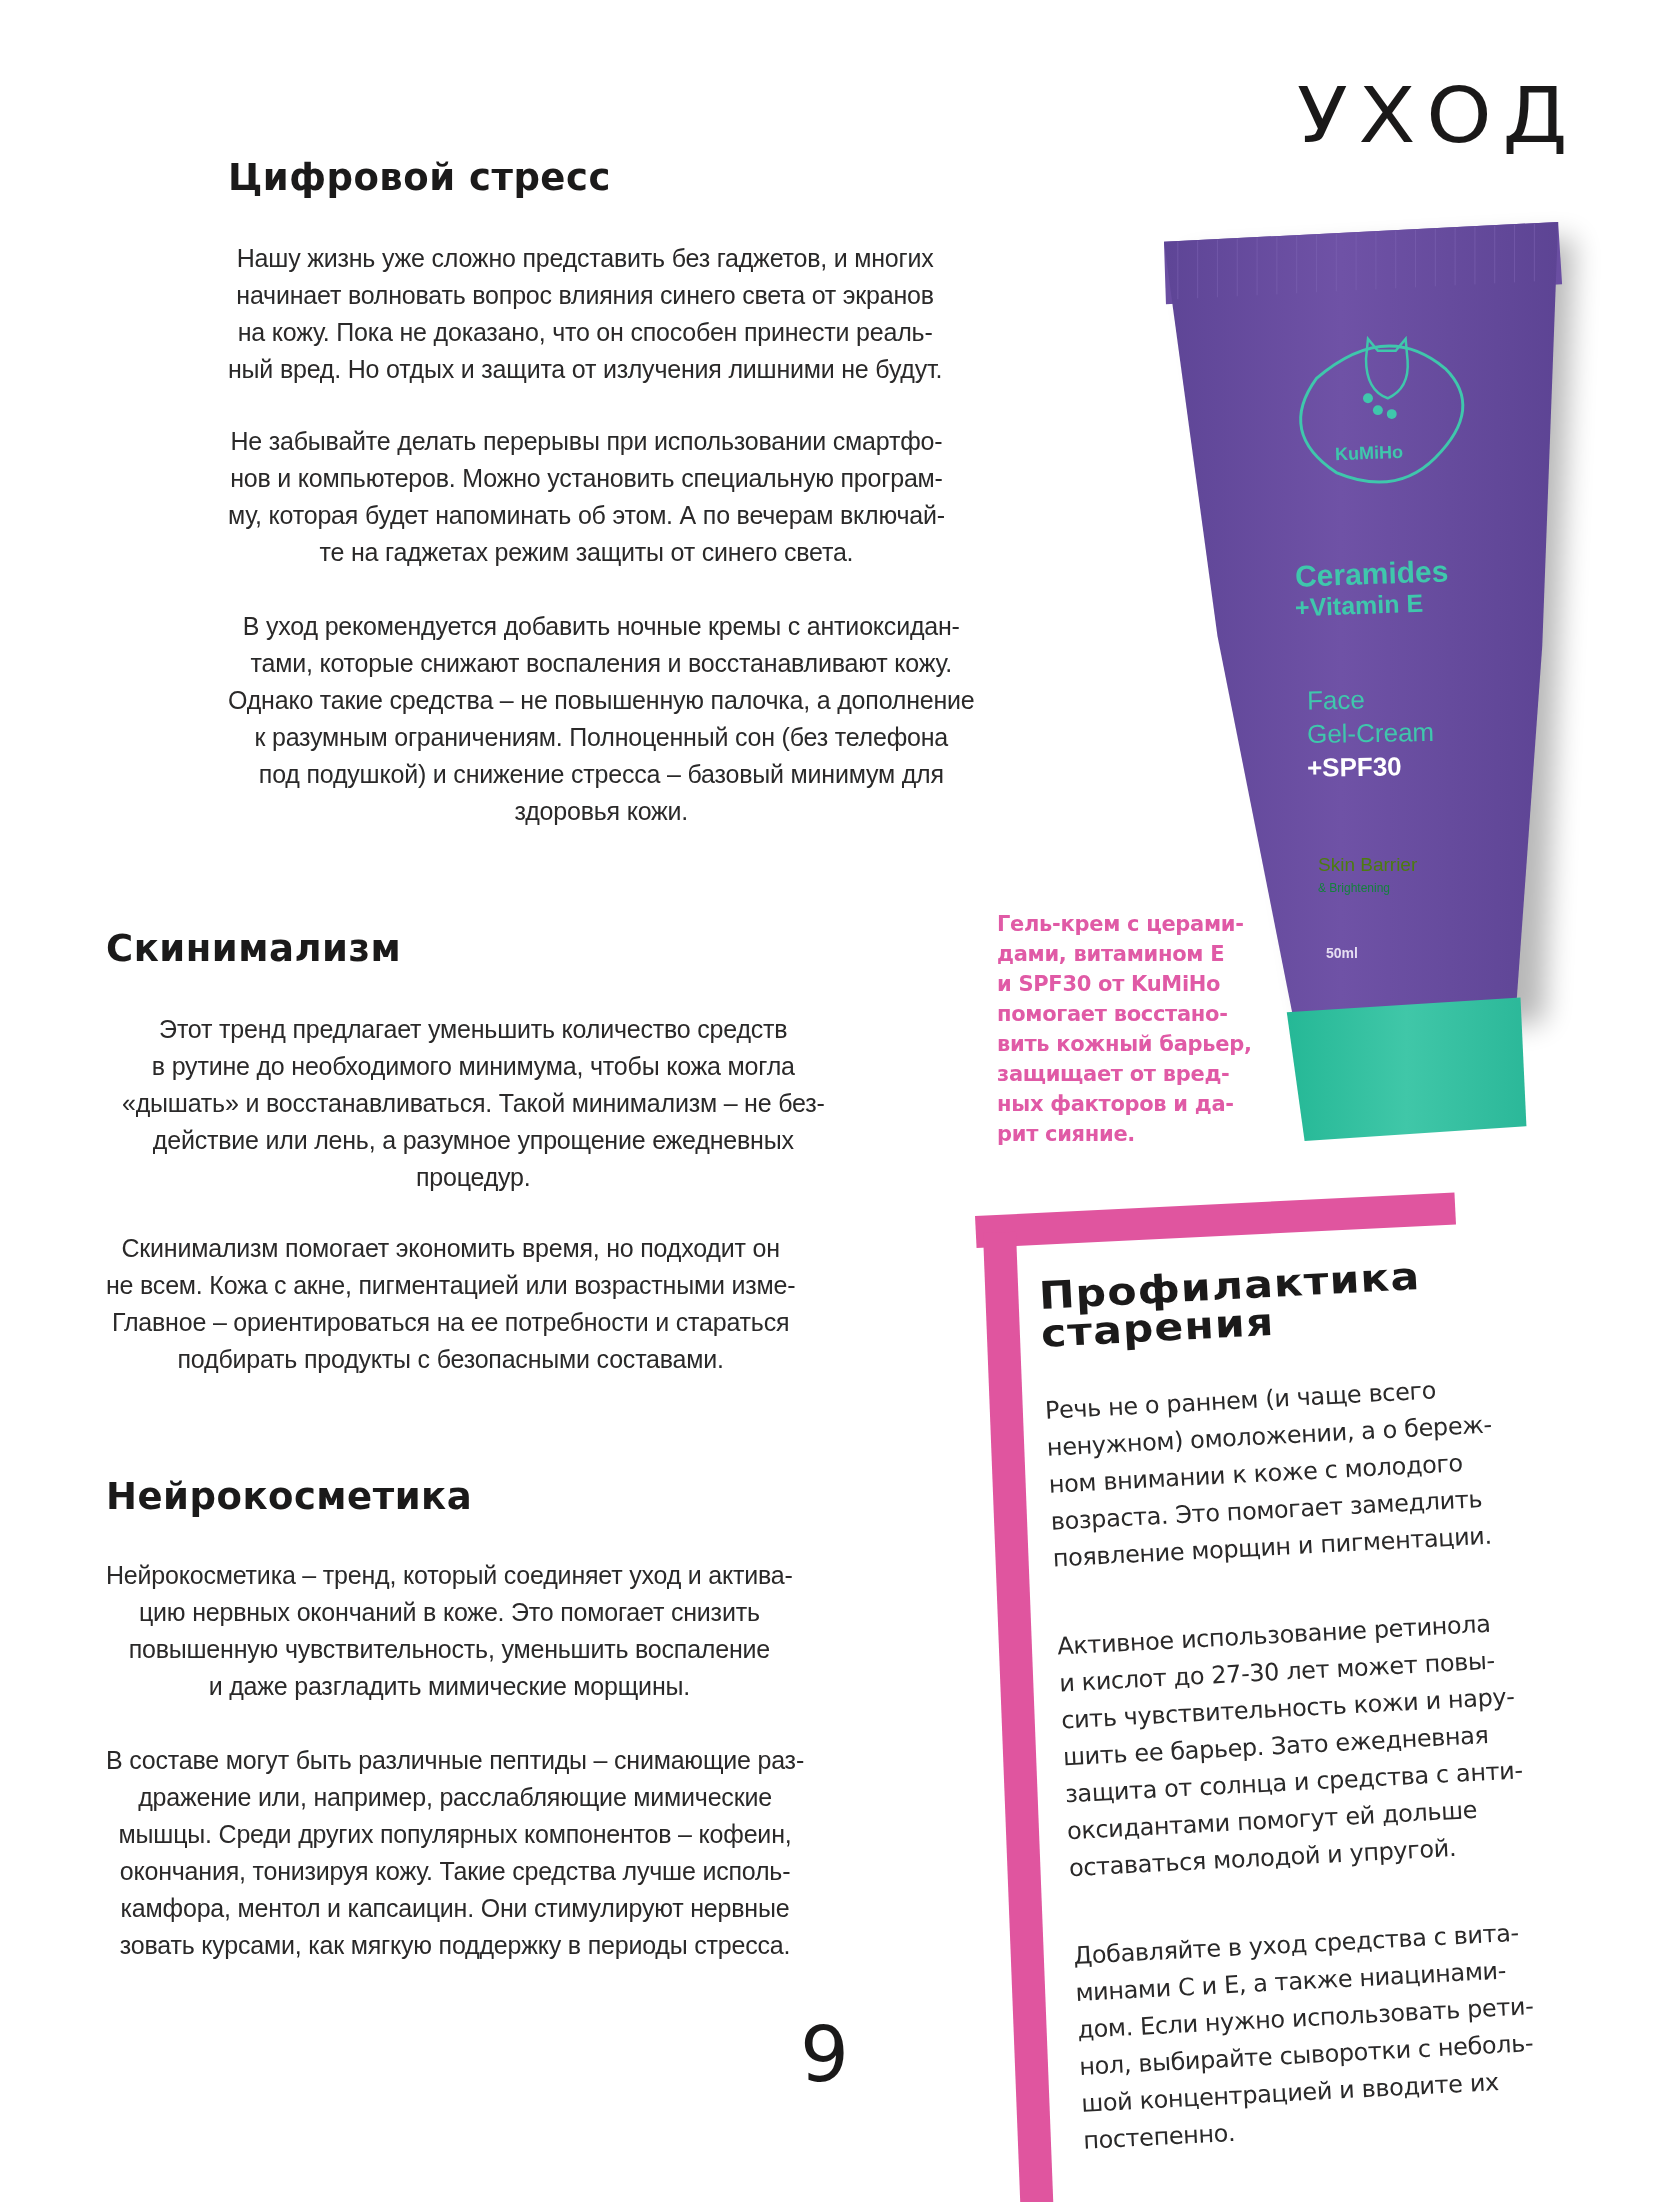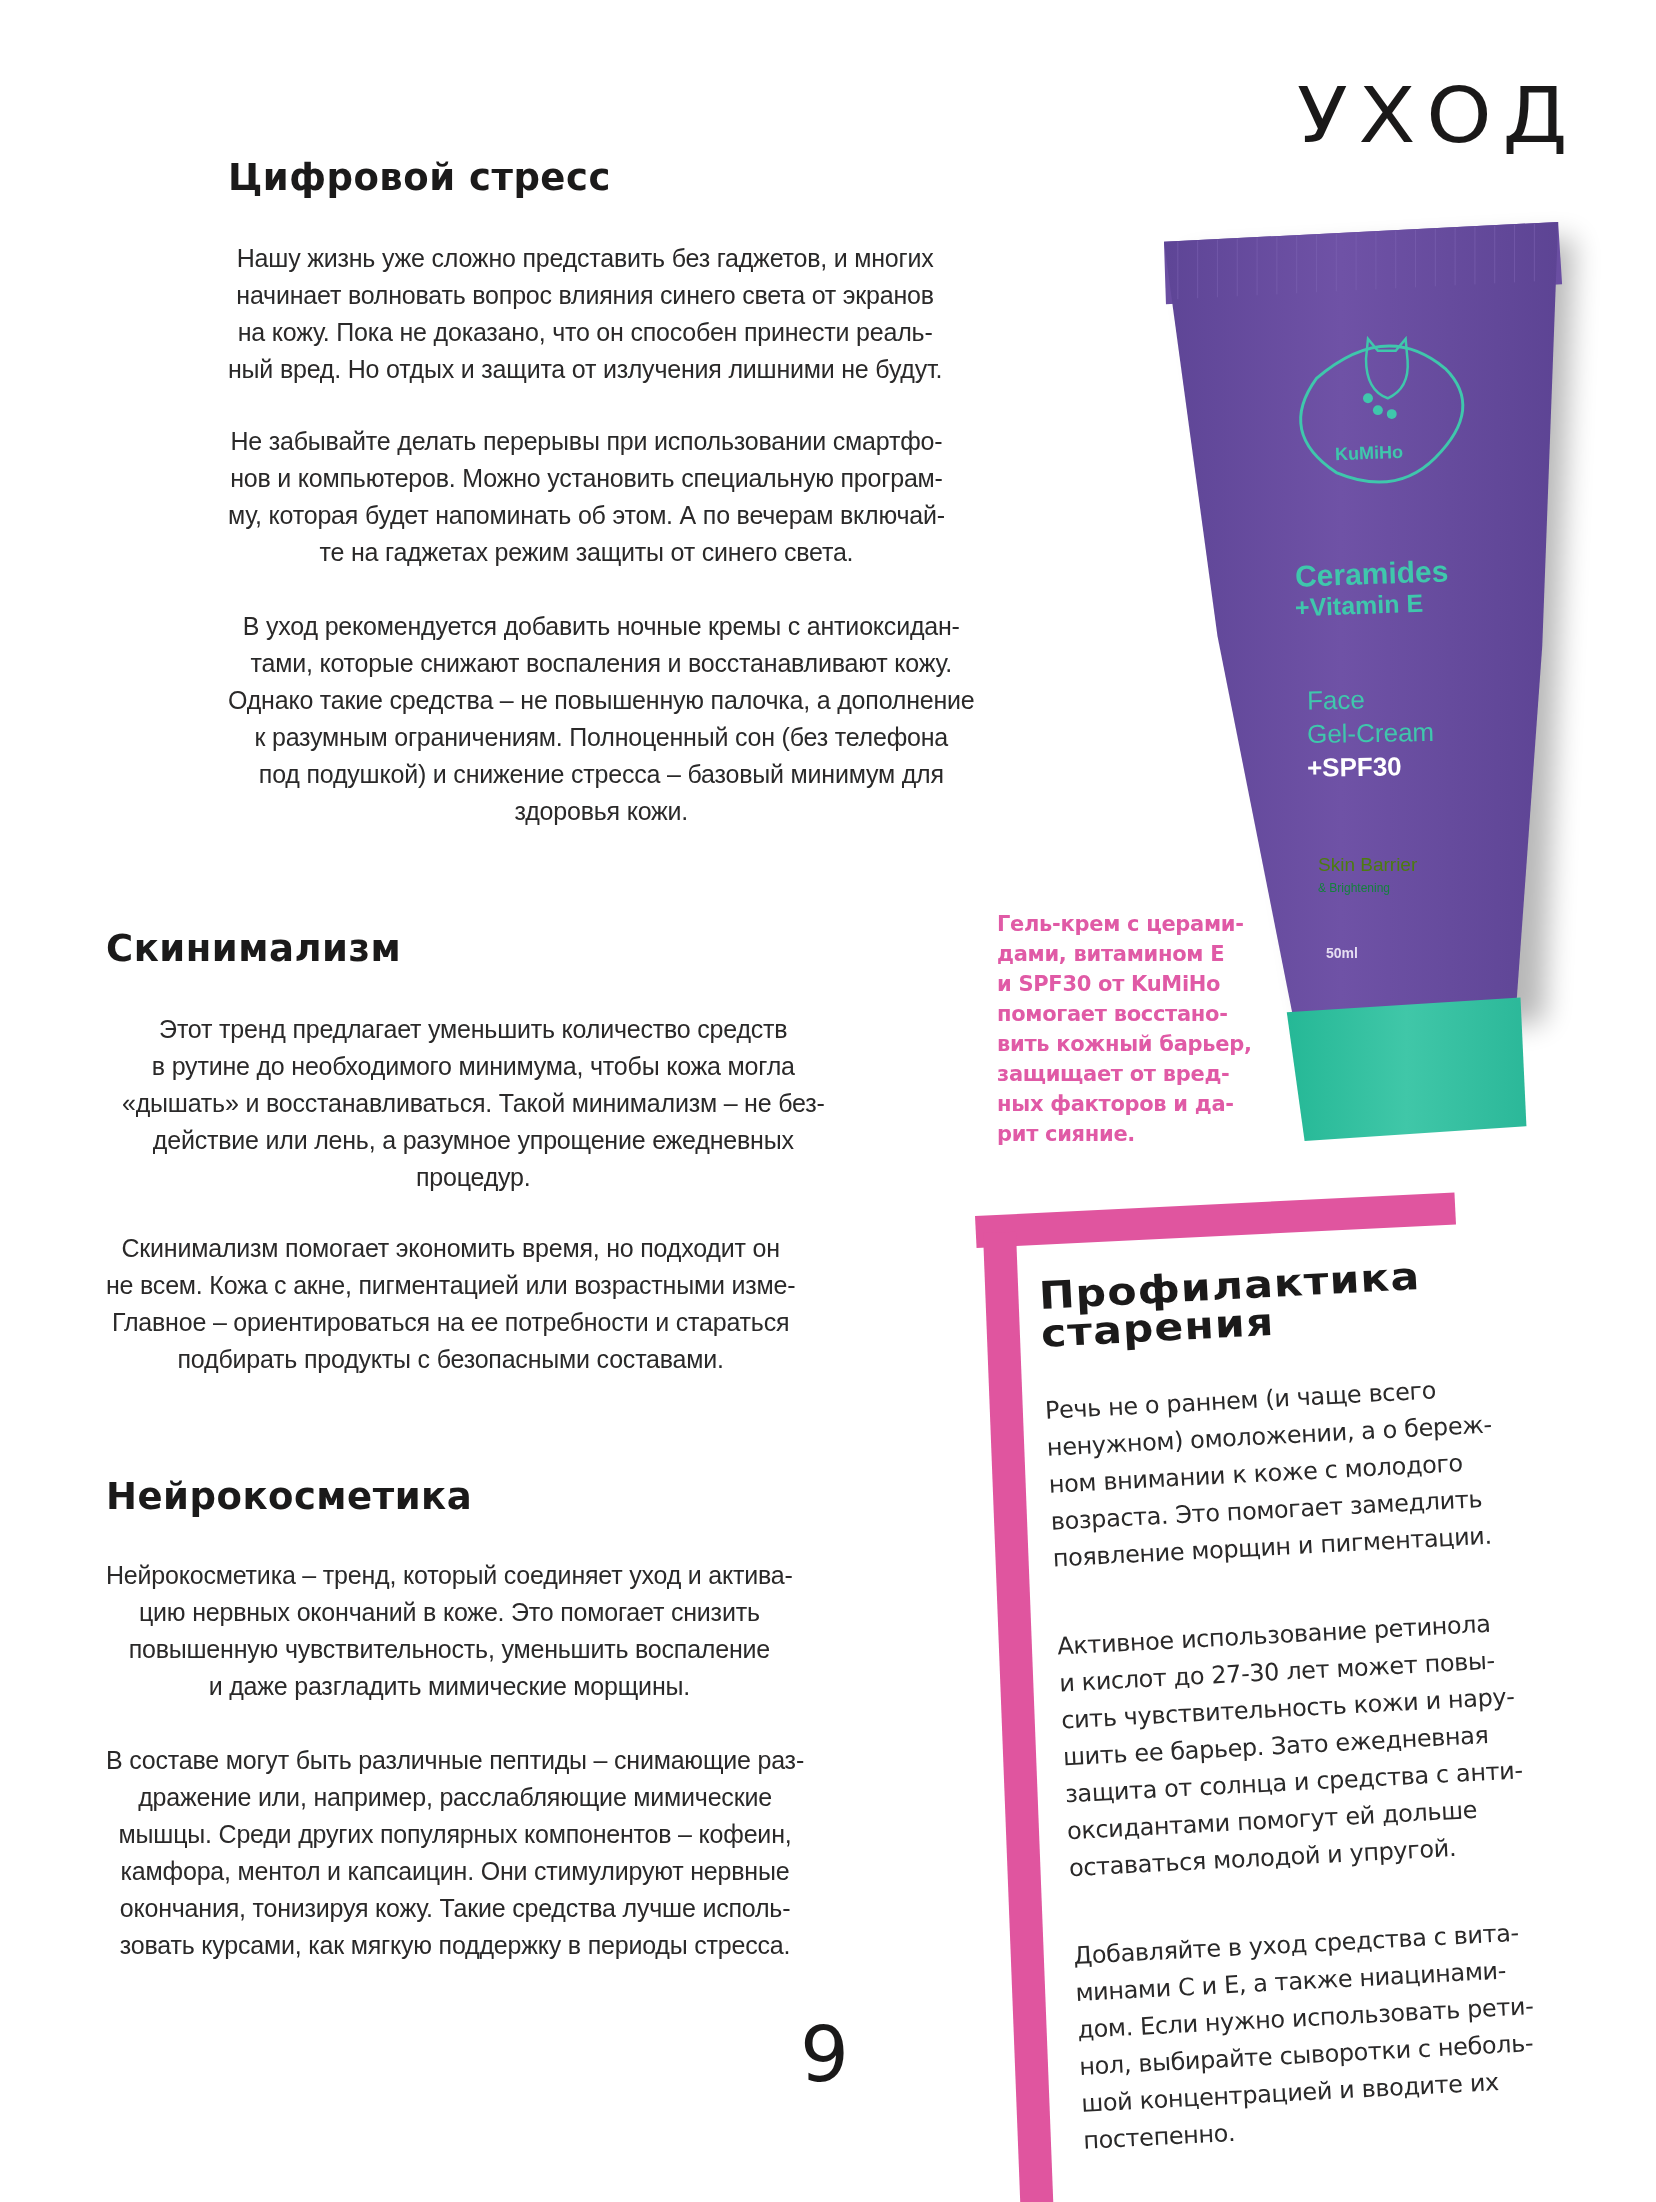--- a/index.html
+++ b/index.html
@@ -80,22 +80,22 @@
 <div class="body-text" style="left:106px; top:1557px;">
   <span>Нейрокосметика – тренд, который соединяет уход и актива-</span>
   <span>цию нервных окончаний в коже. Это помогает снизить</span>
   <span>повышенную чувствительность, уменьшить воспаление</span>
   <span>и даже разгладить мимические морщины.</span>
 </div>
 <div class="body-text" style="left:106px; top:1742px;">
   <span>В составе могут быть различные пептиды – снимающие раз-</span>
   <span>дражение или, например, расслабляющие мимические</span>
   <span>мышцы. Среди других популярных компонентов – кофеин,</span>
+  <span>окончания, тонизируя кожу. Такие средства лучше исполь-</span>
   <span>камфора, ментол и капсаицин. Они стимулируют нервные</span>
-  <span>окончания, тонизируя кожу. Такие средства лучше исполь-</span>
   <span>зовать курсами, как мягкую поддержку в периоды стресса.</span>
 </div>
 
 <div class="page-number">9</div>
 
 <div class="tube-wrap">
   <svg class="tube-shadow" width="396" height="911" viewBox="0 0 400 920">
     <path d="M10 30 L400 8 L370 800 L140 820 Z" fill="#000"></path>
   </svg>
   <svg class="tube-body" width="416" height="921" viewBox="0 0 420 930">

